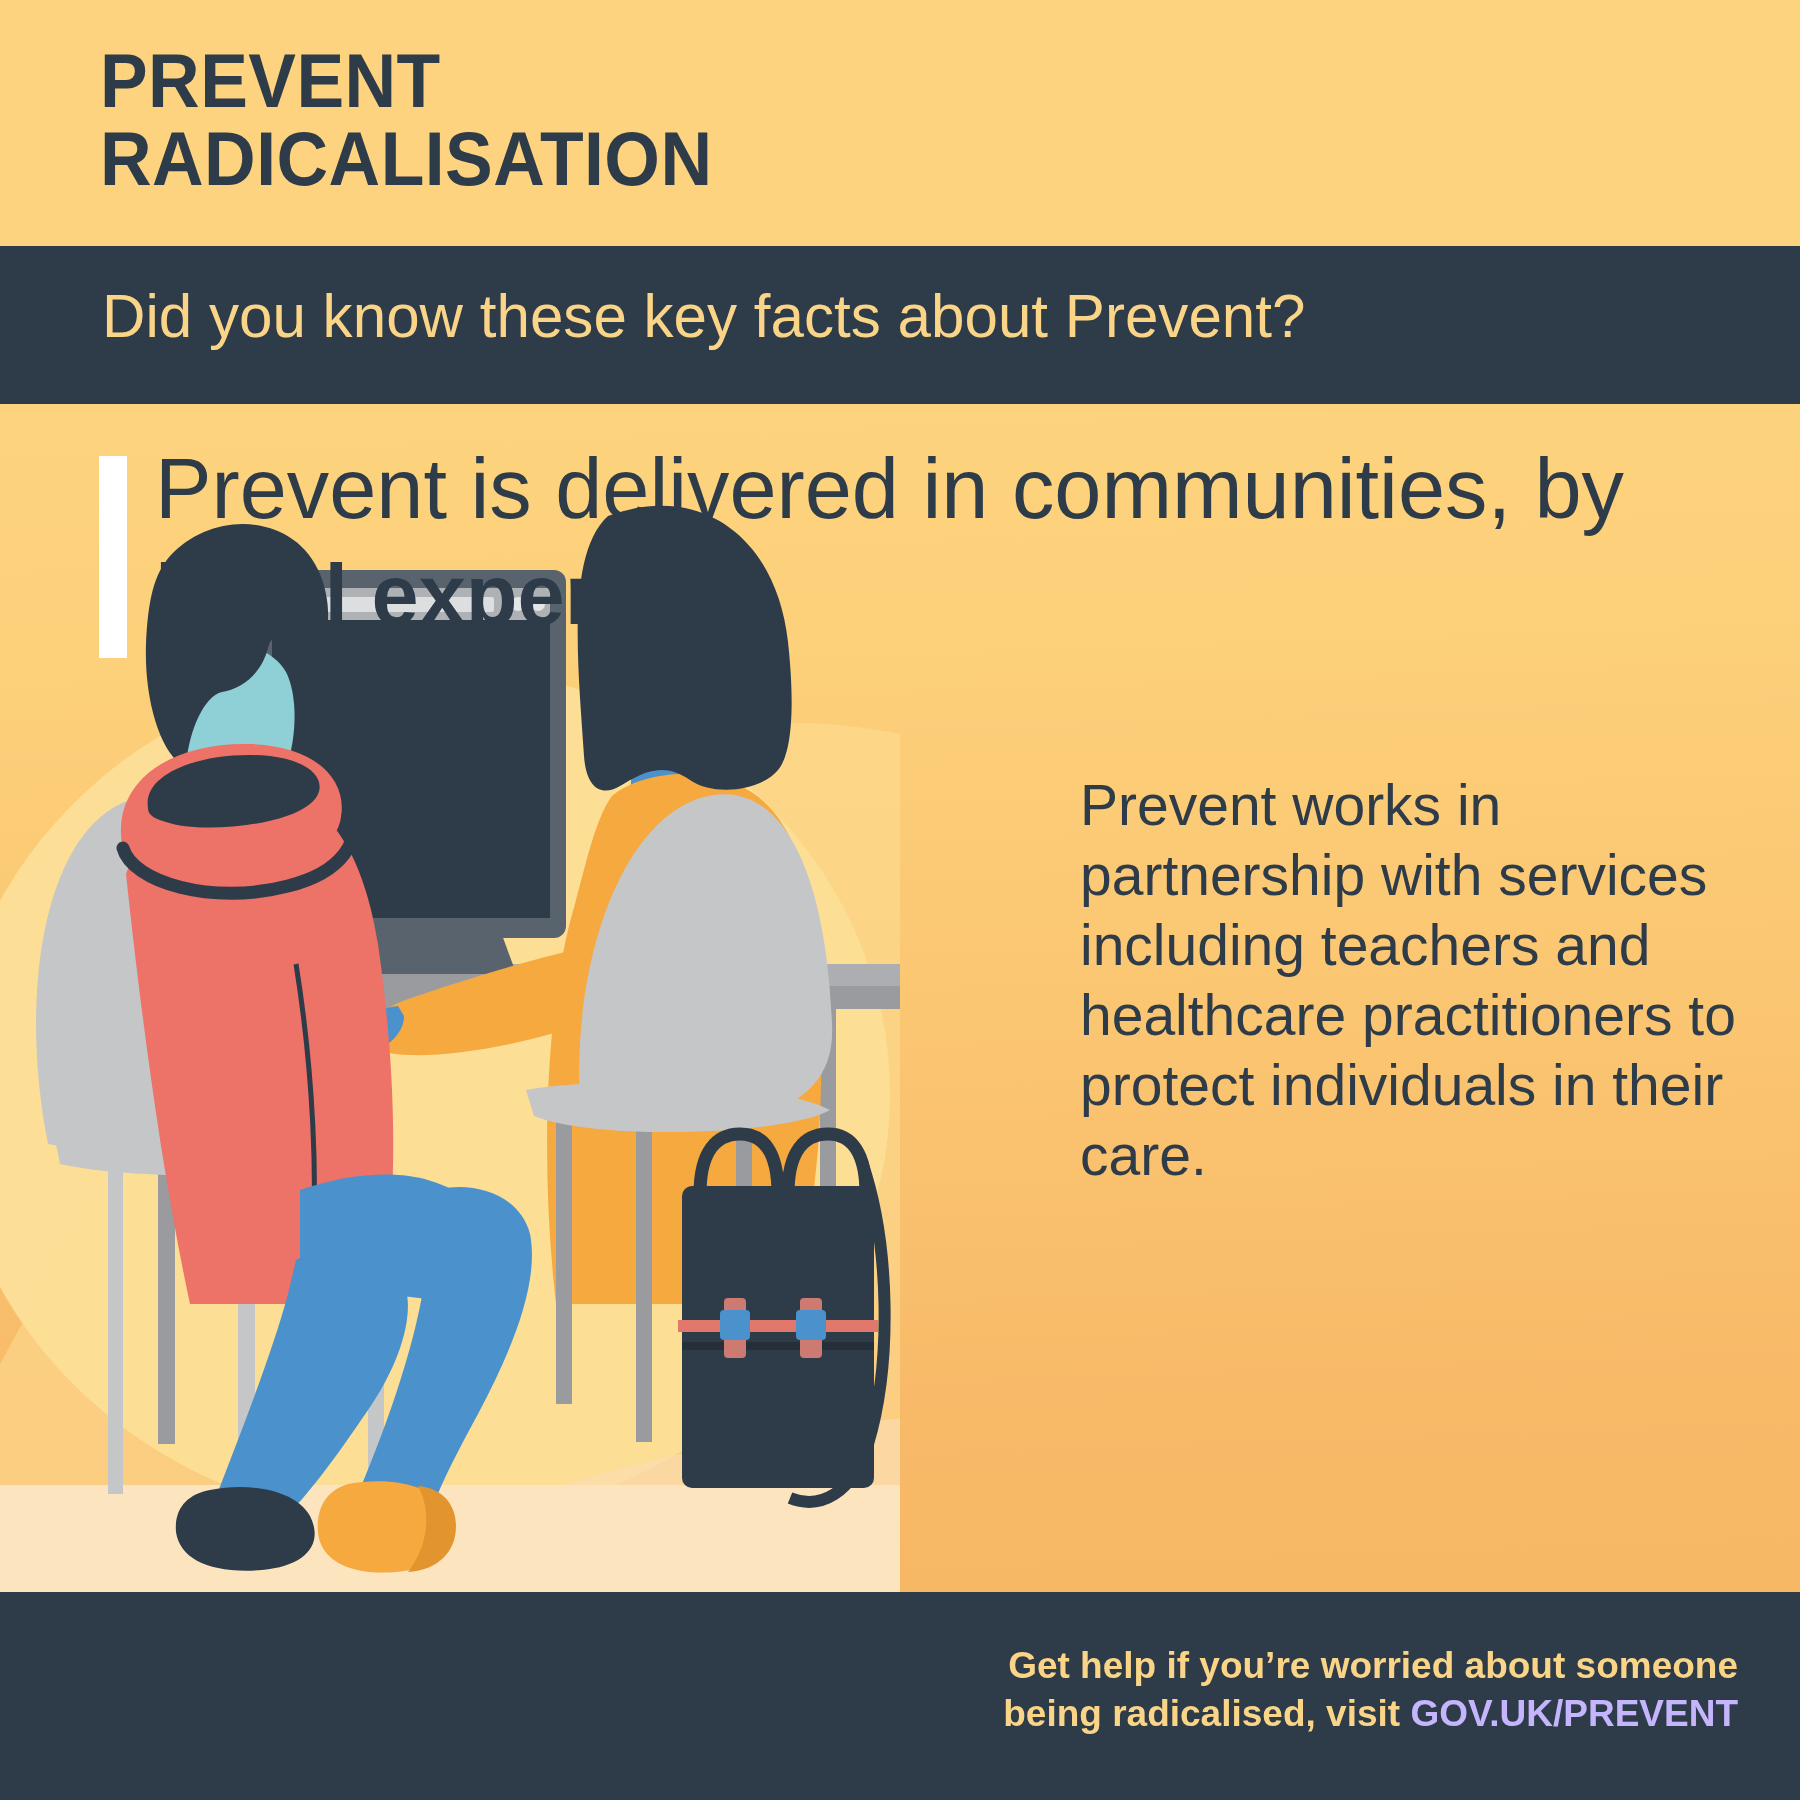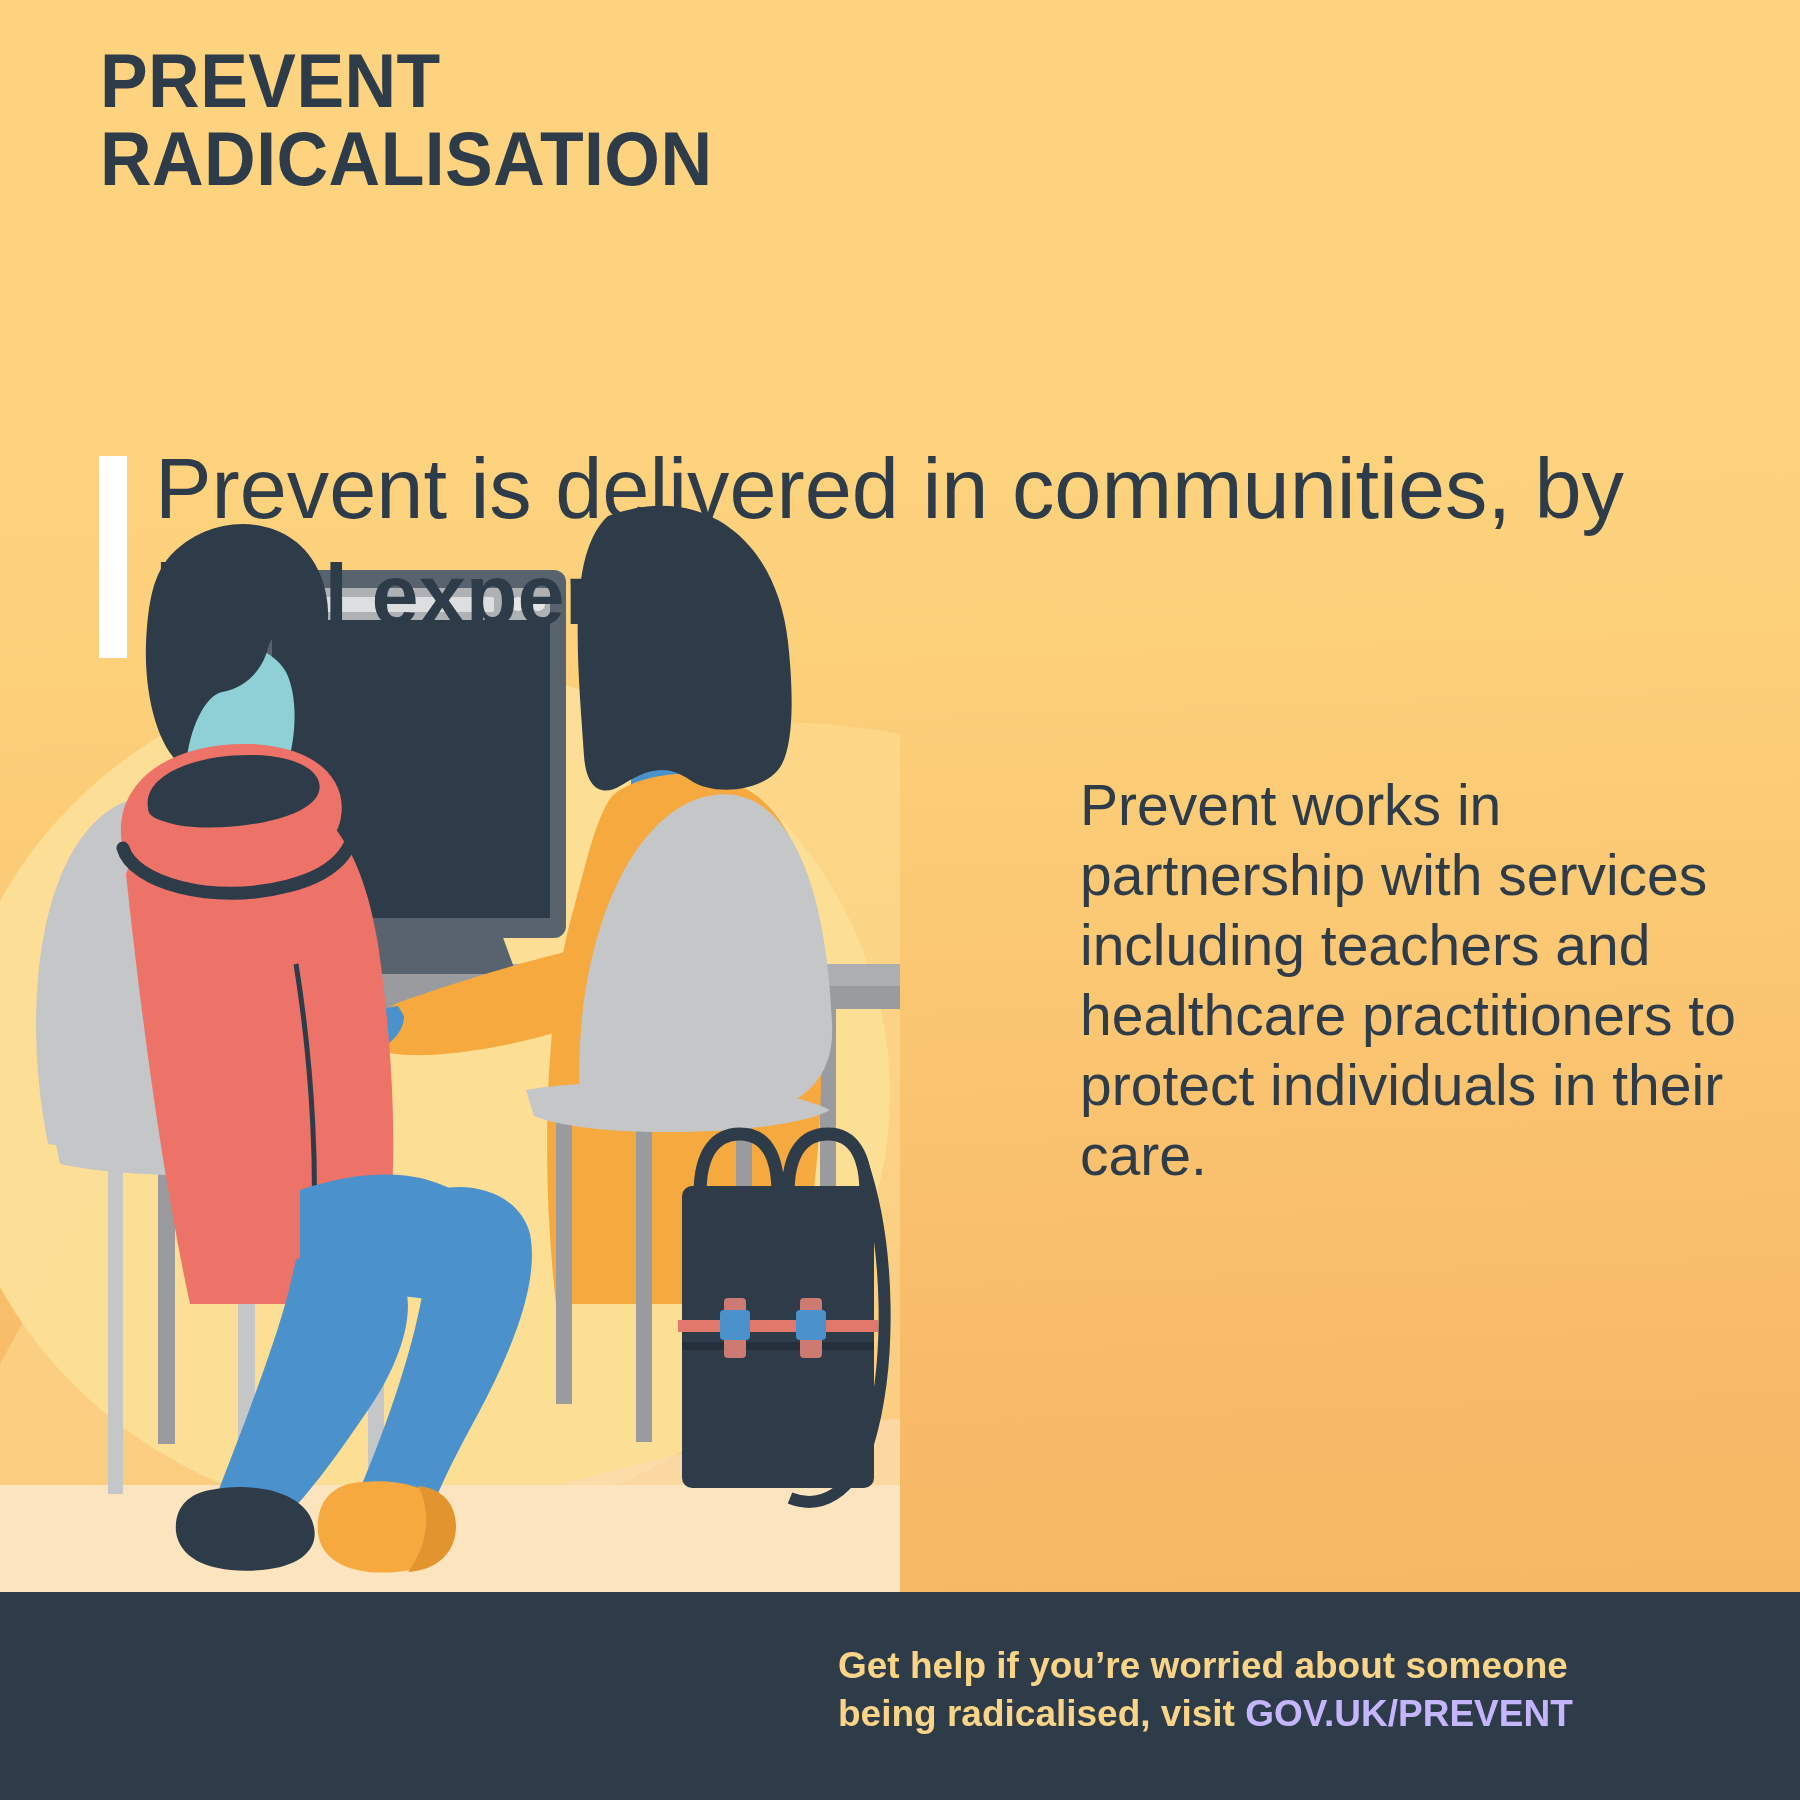--- a/index.html
+++ b/index.html
@@ -71,20 +71,21 @@
     line-height:70px;
     color:#2E3B49;
   }
   
   .footer-band{
     position:absolute;left:0;top:1592px;width:1800px;height:208px;
     background:#2E3B49;
   }
   .footer-text{
     position:absolute;right:62px;top:50px;width:900px;
+    text-align:right;
     font-size:37px;
     line-height:48px;
     color:#FBD587;
     font-weight:bold;
   }
   .footer-text .url{color:#c4b5fd;}
   
   .illo{position:absolute;left:0;top:404px;width:900px;height:1190px;}
   .illo svg{display:block;}
 </style>
@@ -242,20 +243,23 @@
         <rect x="796" y="906" width="30" height="30" rx="4" fill="#4B92CC"></rect>
       </g>
     </svg>
   </div>
 
   <div class="title-block">
     <div class="title-line">PREVENT</div>
     <div class="title-line">RADICALISATION</div>
   </div>
 
+  <div class="subtitle-band">
+    <div class="subtitle-text">Did you know these key facts about Prevent?</div>
+  </div>
 
   <div class="accent-bar"></div>
   <div class="headline"><span>Prevent is delivered in communities, by </span><b>local experts</b></div>
 
   <div class="body-text">Prevent works in partnership with services including teachers and healthcare practitioners to protect individuals in their care.</div>
 
   <div class="footer-band">
     <div class="footer-text">
       <span>Get help if you’re worried about someone</span><br>
       <span>being radicalised, visit </span><span class="url">GOV.UK/PREVENT</span>

